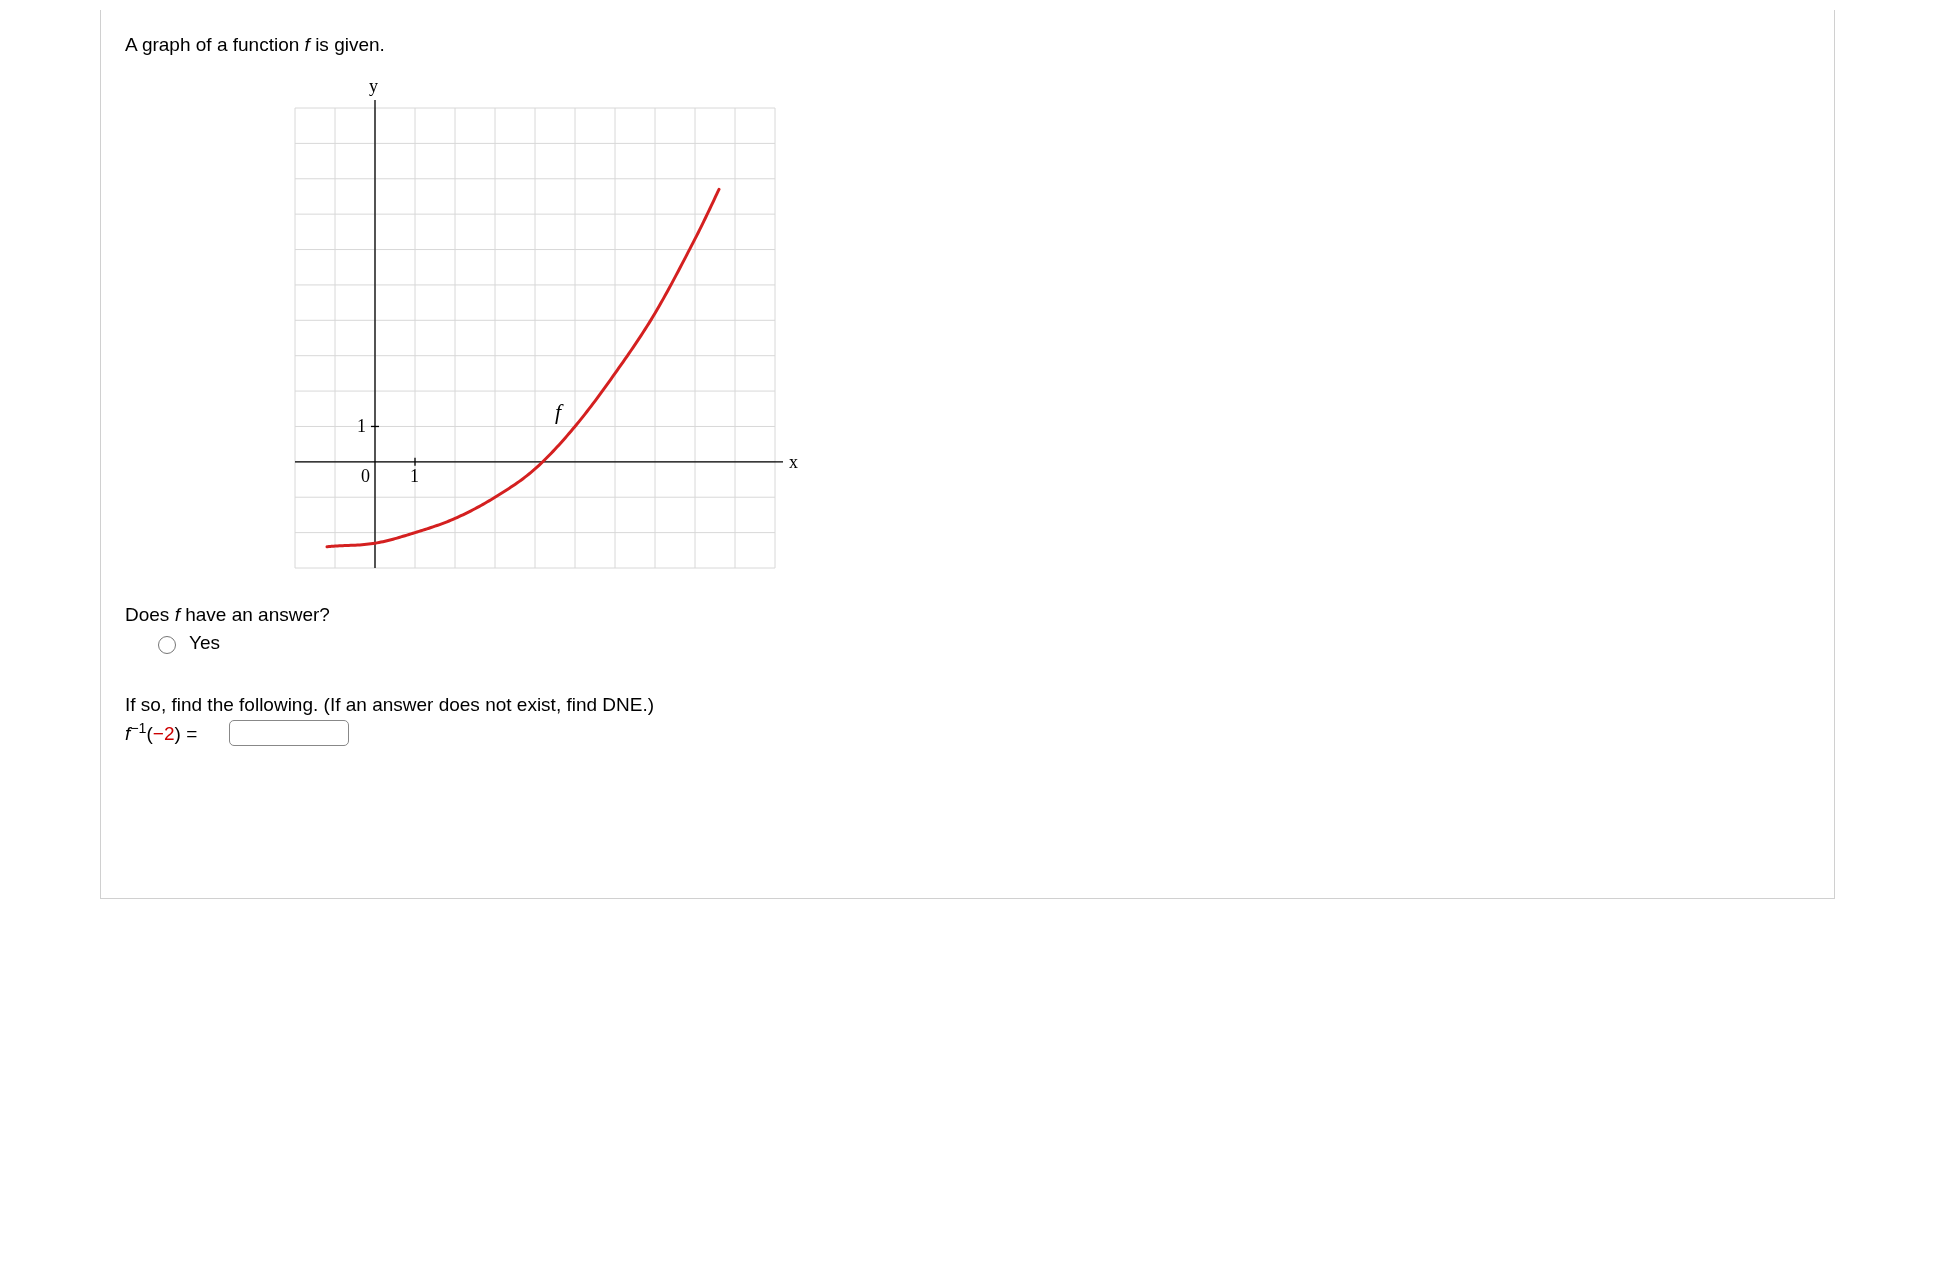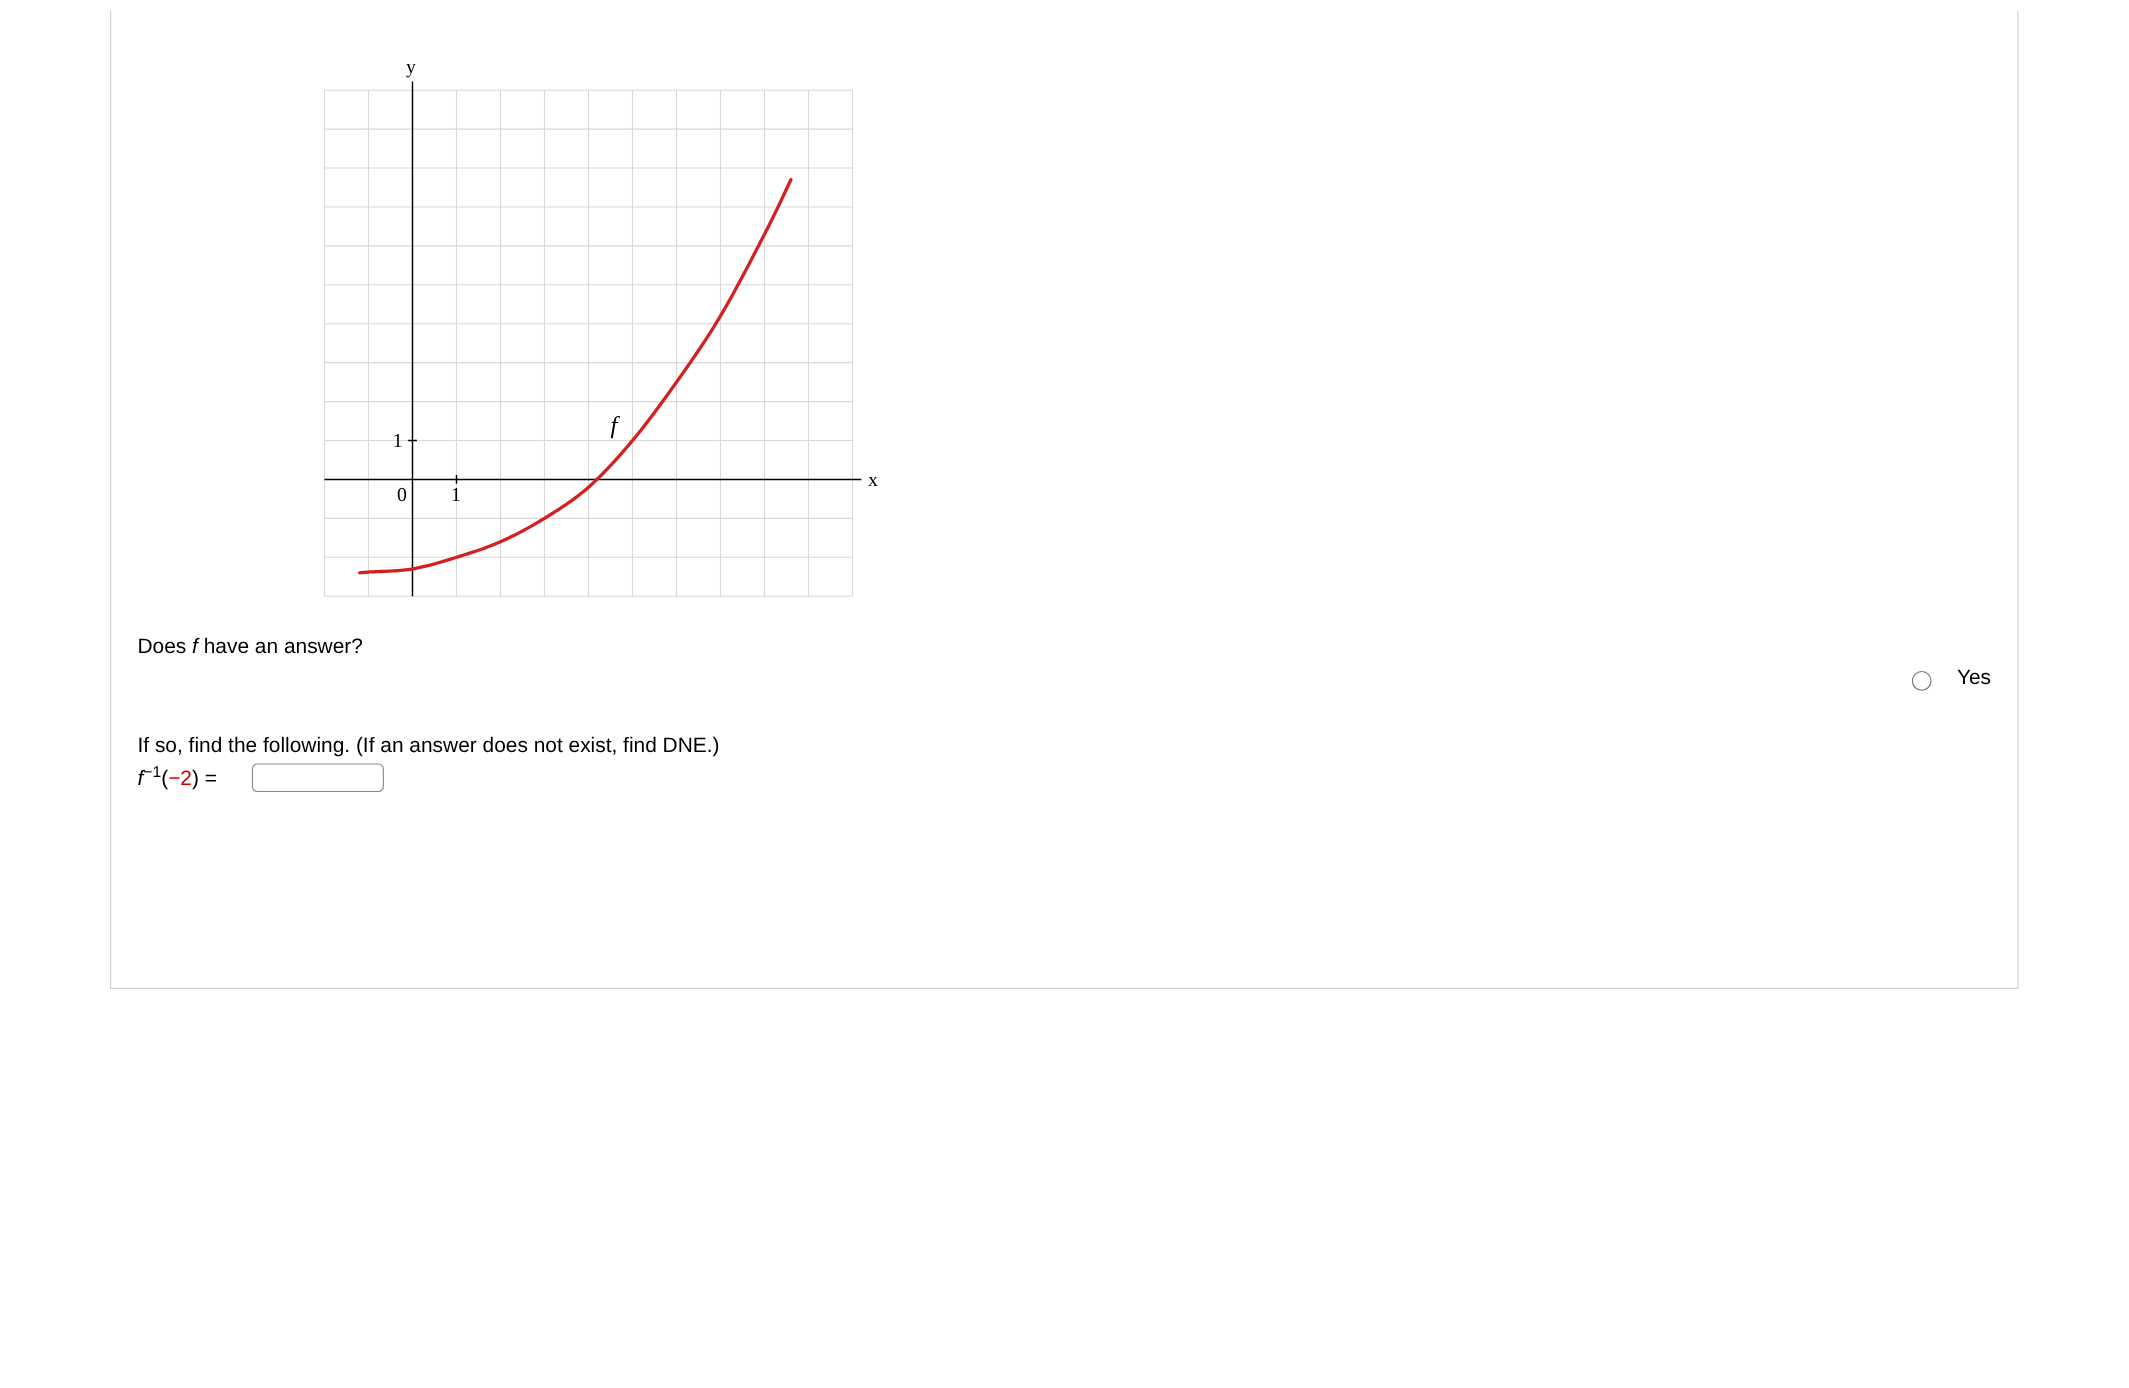--- a/index.html
+++ b/index.html
@@ -29,23 +29,22 @@
   svg.chart {
     display: block;
   }
   .q-text {
     margin-top: 10px;
     margin-bottom: 4px;
   }
   .radio-row {
     display: flex;
     align-items: center;
-    gap: 20px;
+    gap: 10px;
     margin: 6px 0 6px 28px;
-    justify-content: flex-end;
   }
   .radio-row input[type="radio"] {
     width: 18px;
     height: 18px;
     accent-color: #555;
   }
   .followup {
     margin-top: 40px;
     margin-bottom: 4px;
   }
@@ -72,20 +71,23 @@
   }
   .neg {
     color: #cc0000;
   }
 </style>
 </head>
 <body>
 
 <div class="panel">
 
+  <div class="prompt-line">
+    <span>A graph of a function </span><span class="italic">f</span><span> is given.</span>
+  </div>
 
   <div class="chart-wrap">
     <svg class="chart" id="chart" width="540" height="520">
         <line x1="20" y1="40" x2="20" y2="500" stroke="#d8d8d8" stroke-width="1"></line>
         <line x1="60" y1="40" x2="60" y2="500" stroke="#d8d8d8" stroke-width="1"></line>
         <line x1="100" y1="40" x2="100" y2="500" stroke="#d8d8d8" stroke-width="1"></line>
         <line x1="140" y1="40" x2="140" y2="500" stroke="#d8d8d8" stroke-width="1"></line>
         <line x1="180" y1="40" x2="180" y2="500" stroke="#d8d8d8" stroke-width="1"></line>
         <line x1="220" y1="40" x2="220" y2="500" stroke="#d8d8d8" stroke-width="1"></line>
         <line x1="260" y1="40" x2="260" y2="500" stroke="#d8d8d8" stroke-width="1"></line>

